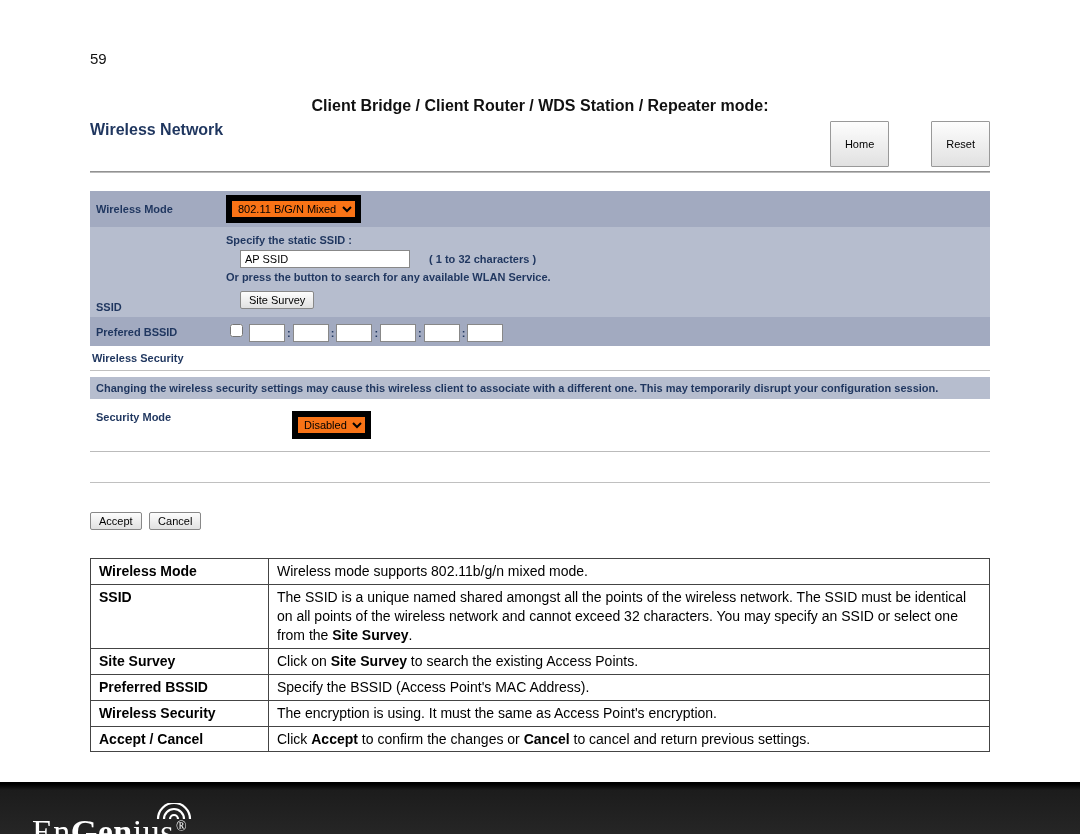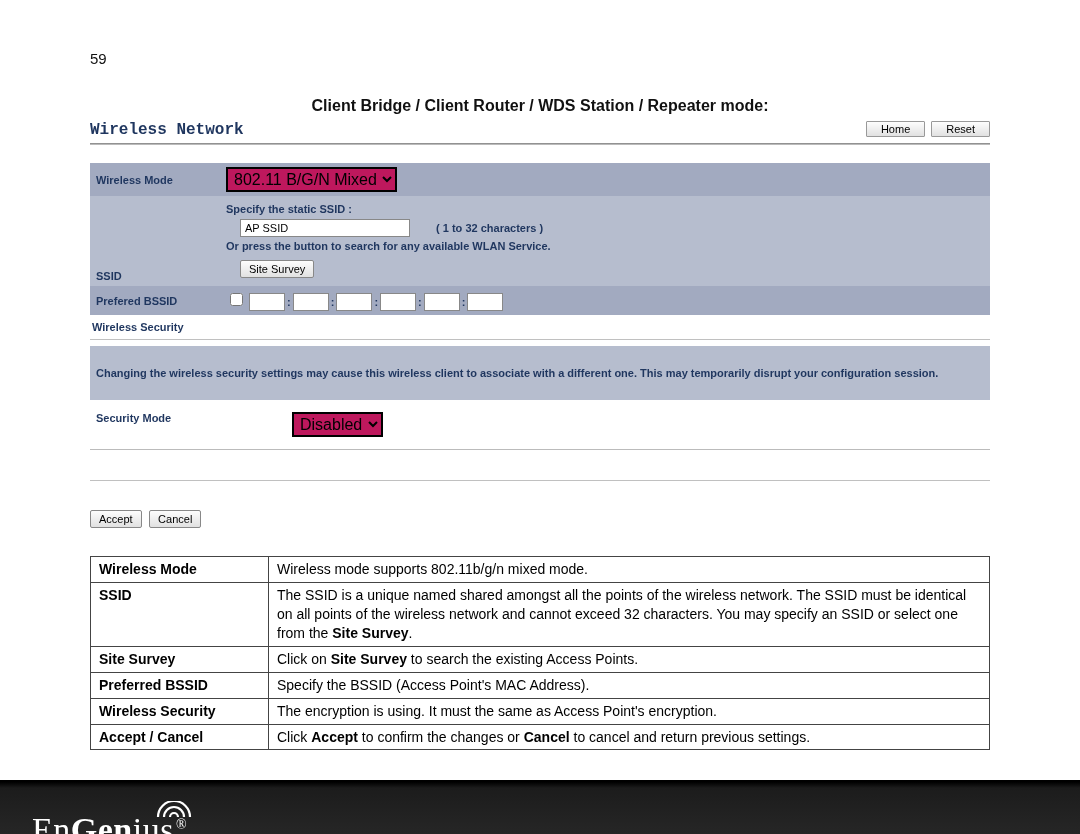--- a/index.html
+++ b/index.html
@@ -27,36 +27,37 @@
   .panel {
     position: relative;
   }
   .panel-header {
     display: flex;
     justify-content: space-between;
     align-items: flex-start;
     margin-bottom: 4px;
   }
   .panel-title {
-    font-family: Liberation Mono, monospace;
+    font-family: Liberation Sans, sans-serif;
     font-weight: 700;
     color: #1f365f;
     font-size: 16px;
   }
   .panel-buttons {
     display: flex;
     gap: 6px;
   }
   .panel-buttons button {
     font-size: 11px;
-    padding: 1px 14px;
+    padding: 16px 14px;
     background: linear-gradient(#fdfdfd, #e1e1e1);
     border: 1px solid #999;
     border-radius: 1px;
     cursor: pointer;
+    margin-left: 36px;
   }
   .hr-bar {
     height: 2px;
     background: linear-gradient(#7d7d7d, #cfcfcf);
     margin-bottom: 18px;
   }
   .hr-thin {
     height: 1px;
     background: linear-gradient(#9b9b9b, #e5e5e5);
     margin: 6px 0 6px 0;
@@ -72,24 +73,24 @@
     vertical-align: middle;
   }
   .row-a { background: #a2aac0; }
   .row-b { background: #b6bdce; }
   .form-label {
     color: #1f365f;
     font-weight: 700;
     width: 130px;
   }
   select {
-    font-size: 16px;
+    font-size: 11px;
     padding: 1px 2px;
-    background: #be185d;
-    border: 2px solid #000000;
+    background: #f97316;
+    border: 6px solid #000000;
   }
   input[type="text"].ssid {
     font-size: 11px;
     padding: 2px 4px;
     width: 170px;
     border: 1px solid #888;
   }
   input[type="text"].mac {
     font-size: 11px;
     padding: 2px 2px;
@@ -99,21 +100,21 @@
   }
   .ssid-block {
     color: #1f365f;
     font-weight: 700;
     font-size: 11px;
     line-height: 1.7;
   }
   .chars-note {
     color: #1f365f;
     font-weight: 700;
-    margin-left: 23px;
+    margin-left: 16px;
   }
   .btn {
     font-size: 11px;
     padding: 2px 8px;
     background: linear-gradient(#fdfdfd, #e1e1e1);
     border: 1px solid #888;
     border-radius: 2px;
     cursor: pointer;
     margin: 4px 0;
   }
@@ -122,21 +123,21 @@
     font-size: 11px;
     font-weight: 700;
     color: #1f365f;
     margin: 6px 0 4px 2px;
   }
   .warning-row {
     background: #b6bdce;
     color: #1f365f;
     font-size: 11px;
     font-weight: 700;
-    padding: 20px 6px;
+    padding: 4px 6px;
     line-height: 1.3;
   }
   .sec-row {
     border-bottom: 1px solid #bbb;
     padding: 12px 6px;
     font-family: Arial, sans-serif;
     font-size: 11px;
     display: flex;
   }
   .sec-label {

